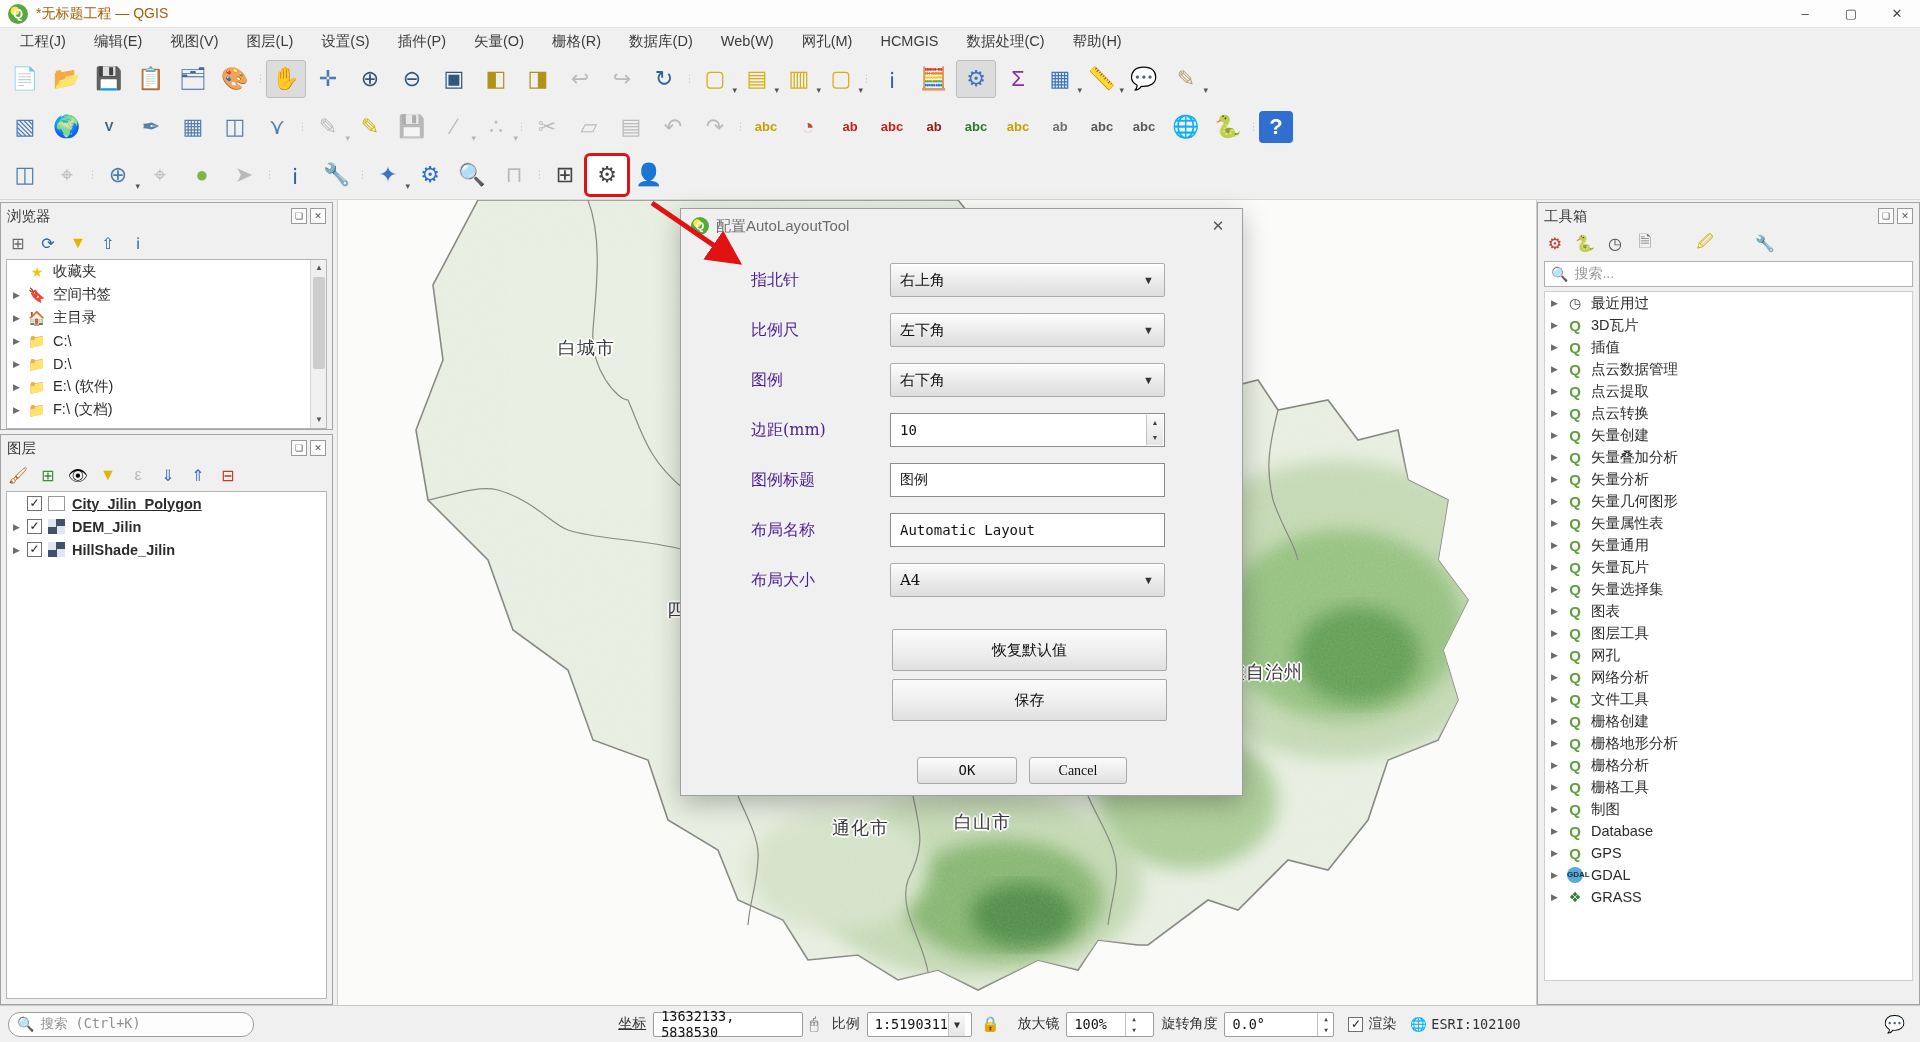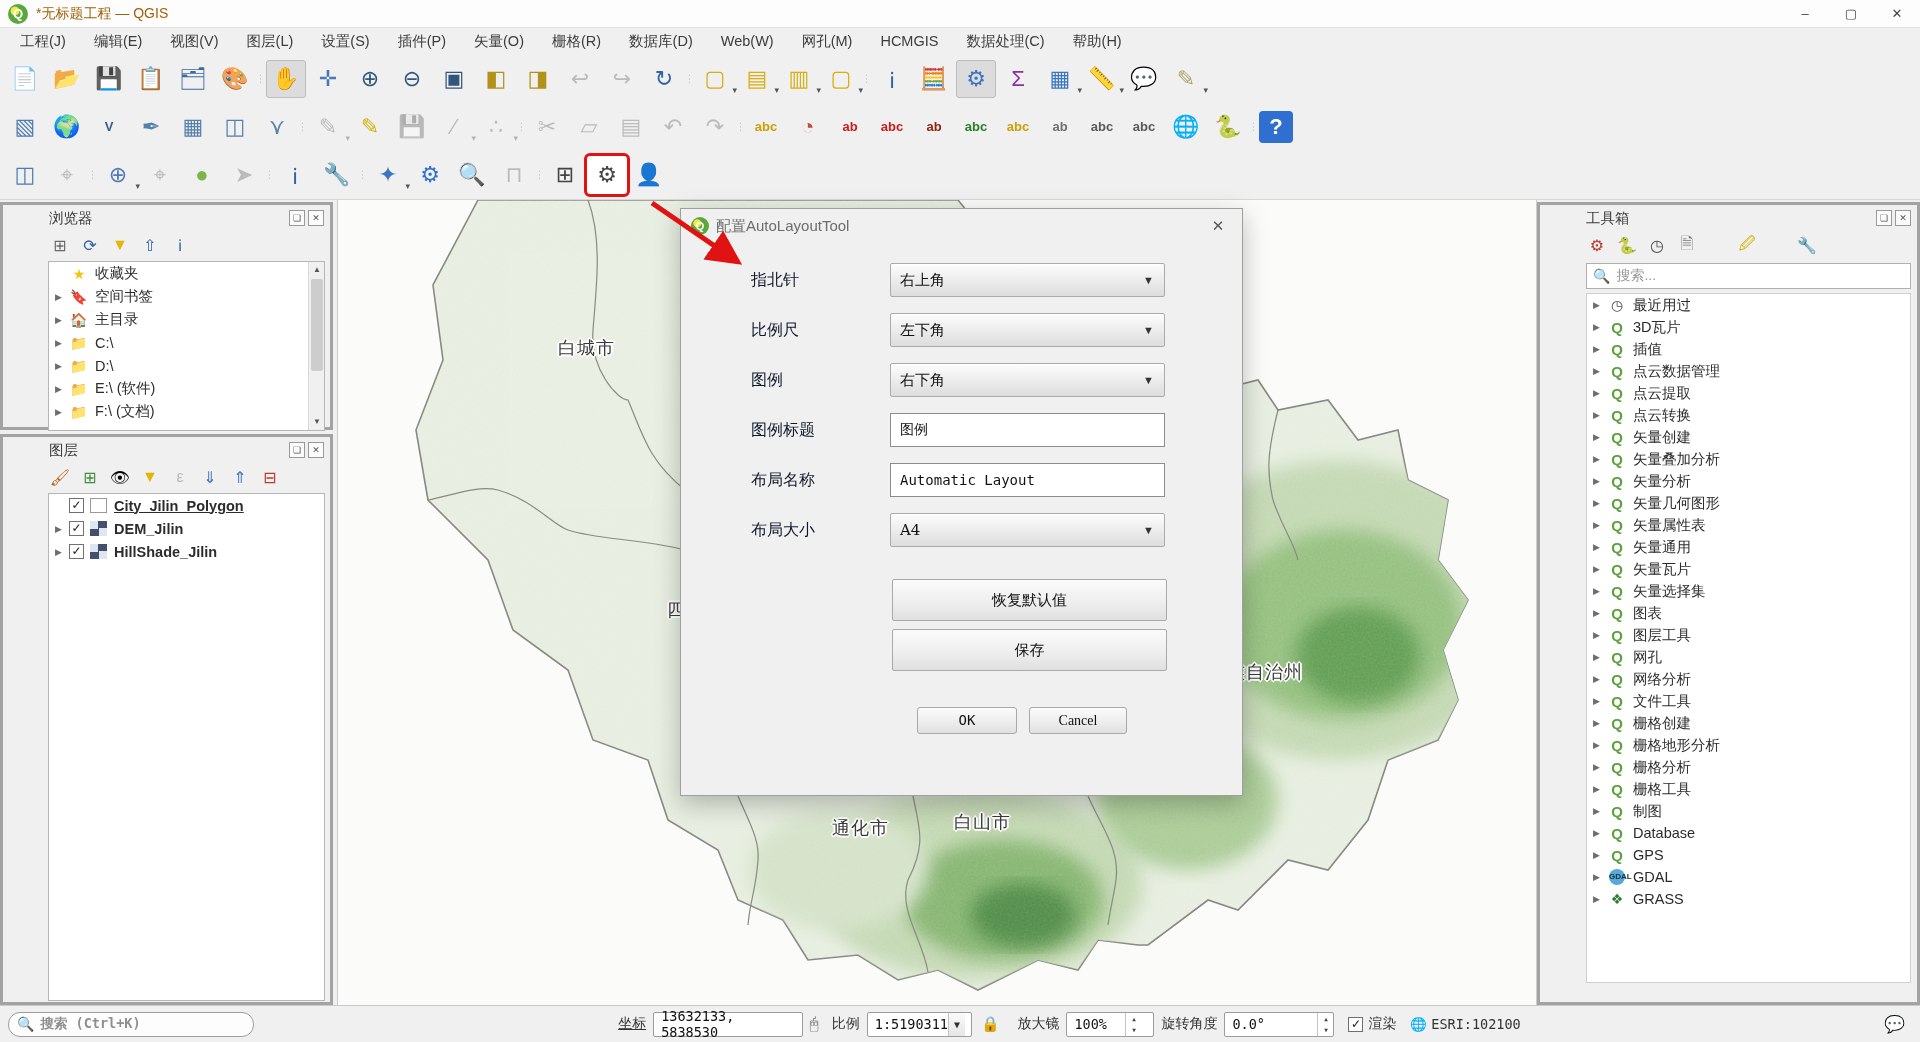--- a/index.html
+++ b/index.html
@@ -26,21 +26,21 @@
   .tbtn.active { background:#dcdcdc; border:1px solid #bdbdbd; }
   .tbtn.disabled { filter:grayscale(1); opacity:.38; }
   .tbtn.sep { width:9px; margin:0; color:#c9c9c9; font-size:10px; letter-spacing:0; }
   .tbtn.sep::before { content:"⋮"; color:#c6c6c6; }
   .tbtn.drop::after { content:"▾"; position:absolute; right:-2px; bottom:3px; font-size:9px; color:#555; }
   .tbtn.txt { font-size:13px; font-weight:bold; letter-spacing:0; }
   .tbtn.blue-bg { background:#2f6fd0; color:#fff; border-radius:4px; width:34px; height:32px; font-weight:bold; }
   .tbtn.redbox { background:#fff; outline:3px solid #e01212; outline-offset:0; color:#444; }
 
   
-  .dock { position:absolute; background:#f0f0f0; border:3px solid #a3a3a3;padding-left:40px; }
+  .dock { position:absolute; background:#f0f0f0; border:1px solid #a3a3a3; }
   .dock-head { height:26px; display:flex; align-items:center; padding:0 6px; }
   .dock-title { font-size:14.5px; color:#3a3a3a; }
   .dock-btns { margin-left:auto; display:flex; gap:3px; }
   .dock-btn { width:16px; height:16px; border:1px solid #9a9a9a; background:#fbfbfb; font-size:9px; line-height:14px; text-align:center; color:#555; }
   .panel-tools { display:flex; align-items:center; padding:2px 4px; gap:4px; }
   .ptool { width:26px; height:24px; display:flex; align-items:center; justify-content:center; font-size:16px; border-radius:3px; }
   .ptool.disabled { opacity:.35; filter:grayscale(1); }
   .listbox { background:#fff; border:1px solid #b6b6b6; position:relative; overflow:hidden; }
   .trow { display:flex; align-items:center; height:23px; padding-left:6px; font-size:14.5px; color:#2c2c2c; white-space:nowrap; }
   .exp { width:14px; font-size:9px; color:#6d6d6d; flex:none; }
@@ -82,42 +82,42 @@
     text-shadow:-1px -1px 0 #fff,1px -1px 0 #fff,-1px 1px 0 #fff,1px 1px 0 #fff,0 2px 0 #fff,0 -2px 0 #fff,2px 0 0 #fff,-2px 0 0 #fff; }
 
   
   #dialog { left:680px; top:208px; width:563px; height:588px; background:#f0f0f0; border:1px solid #9f9f9f; box-shadow:0 8px 24px rgba(0,0,0,.25); z-index:20; }
   #dialog-head { height:34px; display:flex; align-items:center; padding:0 10px; }
   #dialog-qicon { width:18px; height:18px; border-radius:50%; background:radial-gradient(circle at 35% 35%, #f7e84a 0 22%, #58a83d 26%); color:#fff; font-size:11px; font-weight:bold; text-align:center; line-height:18px; margin-right:7px; }
   #dialog-title { font-size:15px; color:#6d6d6d; }
   #dialog-close { margin-left:auto; font-size:15px; color:#555; width:28px; text-align:center; }
   #dialog-body { padding-top:12px; }
   .drow { height:50px; display:flex; align-items:center; padding:0 77px 0 70px; }
-  .dlabel { font-size:16px; color:#0f172a; font-family:"DejaVu Serif", serif; }
+  .dlabel { font-size:16px; color:#4c1d95; font-family:"DejaVu Serif", serif; }
   .dctl { margin-left:auto; width:275px; height:34px; position:relative; display:flex; align-items:center; }
   .dval { font-family:"DejaVu Sans Mono", monospace; font-size:14px; color:#111; padding-left:9px; }
   .ctl-select { background:linear-gradient(#fdfdfd,#e9e9e9 60%,#dddddd); border:1px solid #ababab; border-radius:2px; box-shadow:0 1px 0 rgba(255,255,255,.8) inset; }
   .ctl-select .dval { font-family:"DejaVu Serif", serif; font-size:15px; }
   .darrow { display:none; position:absolute; right:10px; top:10px; font-size:11px; color:#333; }
   .ctl-select .darrow { display:block; }
   .ctl-text, .ctl-spin { background:#fff; border:1px solid #8c8c8c; }
   .dspin { display:none; position:absolute; right:1px; top:1px; width:17px; height:30px; flex-direction:column; border-left:1px solid #c2c2c2; background:linear-gradient(#fafafa,#e4e4e4); }
   .ctl-spin .dspin { display:flex; }
   .dspin span { flex:1; font-size:7px; color:#444; text-align:center; line-height:15px; }
   .dbtn-wide { display:block; margin:8px 77px 0 211px; width:275px; height:42px; background:linear-gradient(#fbfbfb,#ededed 60%,#e0e0e0); border:1px solid #a9a9a9; border-radius:2px; font-size:15px; font-family:"DejaVu Serif", serif; color:#111; text-align:center; line-height:40px; }
   #dlg-restore { margin-top:24px; }
   #dlg-okrow { display:flex; justify-content:flex-end; padding-right:115px; gap:12px; margin-top:36px; }
   .dbtn-small { height:27px; background:linear-gradient(#fbfbfb,#ececec 60%,#e0e0e0); border:1px solid #a9a9a9; border-radius:3px; font-family:"DejaVu Sans Mono", monospace; font-size:14px; color:#111; text-align:center; line-height:25px; }
   #dlg-ok { width:100px; }
   #dlg-cancel { width:98px;font-family:Liberation Serif, serif; }
 
   
   #statusbar { position:absolute; left:0; top:1005px; width:1920px; height:37px; background:#f0f0f0; border-top:1px solid #c9c9c9; display:flex; align-items:center; font-size:14px; color:#333; }
   #status-search { width:246px; height:25px; margin-left:8px; background:#fdfdfd; border:1px solid #9c9c9c; border-radius:12px; display:flex; align-items:center; padding:0 8px; gap:6px; }
-  #status-search .ph { color:#8f8f8f; font-family:"DejaVu Sans Mono", monospace; font-size:13.5px;font-weight:bold; }
+  #status-search .ph { color:#8f8f8f; font-family:"DejaVu Sans Mono", monospace; font-size:13.5px; }
   .sfield { background:#fff; border:1px solid #9c9c9c; border-radius:2px; height:25px; display:flex; align-items:center; padding:0 7px; font-family:"DejaVu Sans Mono", monospace; font-size:13.5px; color:#111; }
   .slabel { margin:0 7px; }
   .sspin { width:16px; height:23px; display:flex; flex-direction:column; border-left:1px solid #c2c2c2; margin-left:auto; }
   .sspin span { flex:1; font-size:6px; color:#444; text-align:center; line-height:11px; }
   .scombo-arrow { margin-left:auto; border-left:1px solid #c2c2c2; padding:0 5px; font-size:10px; color:#333; align-self:stretch; display:flex; align-items:center; background:linear-gradient(#fafafa,#e6e6e6); }
   #render-check { display:flex; align-items:center; margin-left:14px; gap:5px; }
   #crs-box { display:flex; align-items:center; margin-left:14px; gap:4px; font-family:"DejaVu Sans Mono", monospace; font-size:13.5px; }
   #msg-icon { margin-left:auto; margin-right:14px; font-size:17px; }
 
   
@@ -654,20 +654,31 @@
 
       <div class="drow">
         <span class="dlabel">图例</span>
         <span class="dctl ctl-select">
           <span class="dval">右下角</span>
           <span class="darrow">▼</span>
 
         </span>
       </div>
 
+      <div class="drow">
+        <span class="dlabel">边距(mm)</span>
+        <span class="dctl ctl-spin">
+          <span class="dval">10</span>
+
+          <span class="dspin">
+            <span>▲</span>
+            <span>▼</span>
+          </span>
+        </span>
+      </div>
 
       <div class="drow">
         <span class="dlabel">图例标题</span>
         <span class="dctl ctl-text">
           <span class="dval">图例</span>
 
         </span>
       </div>
 
       <div class="drow">

